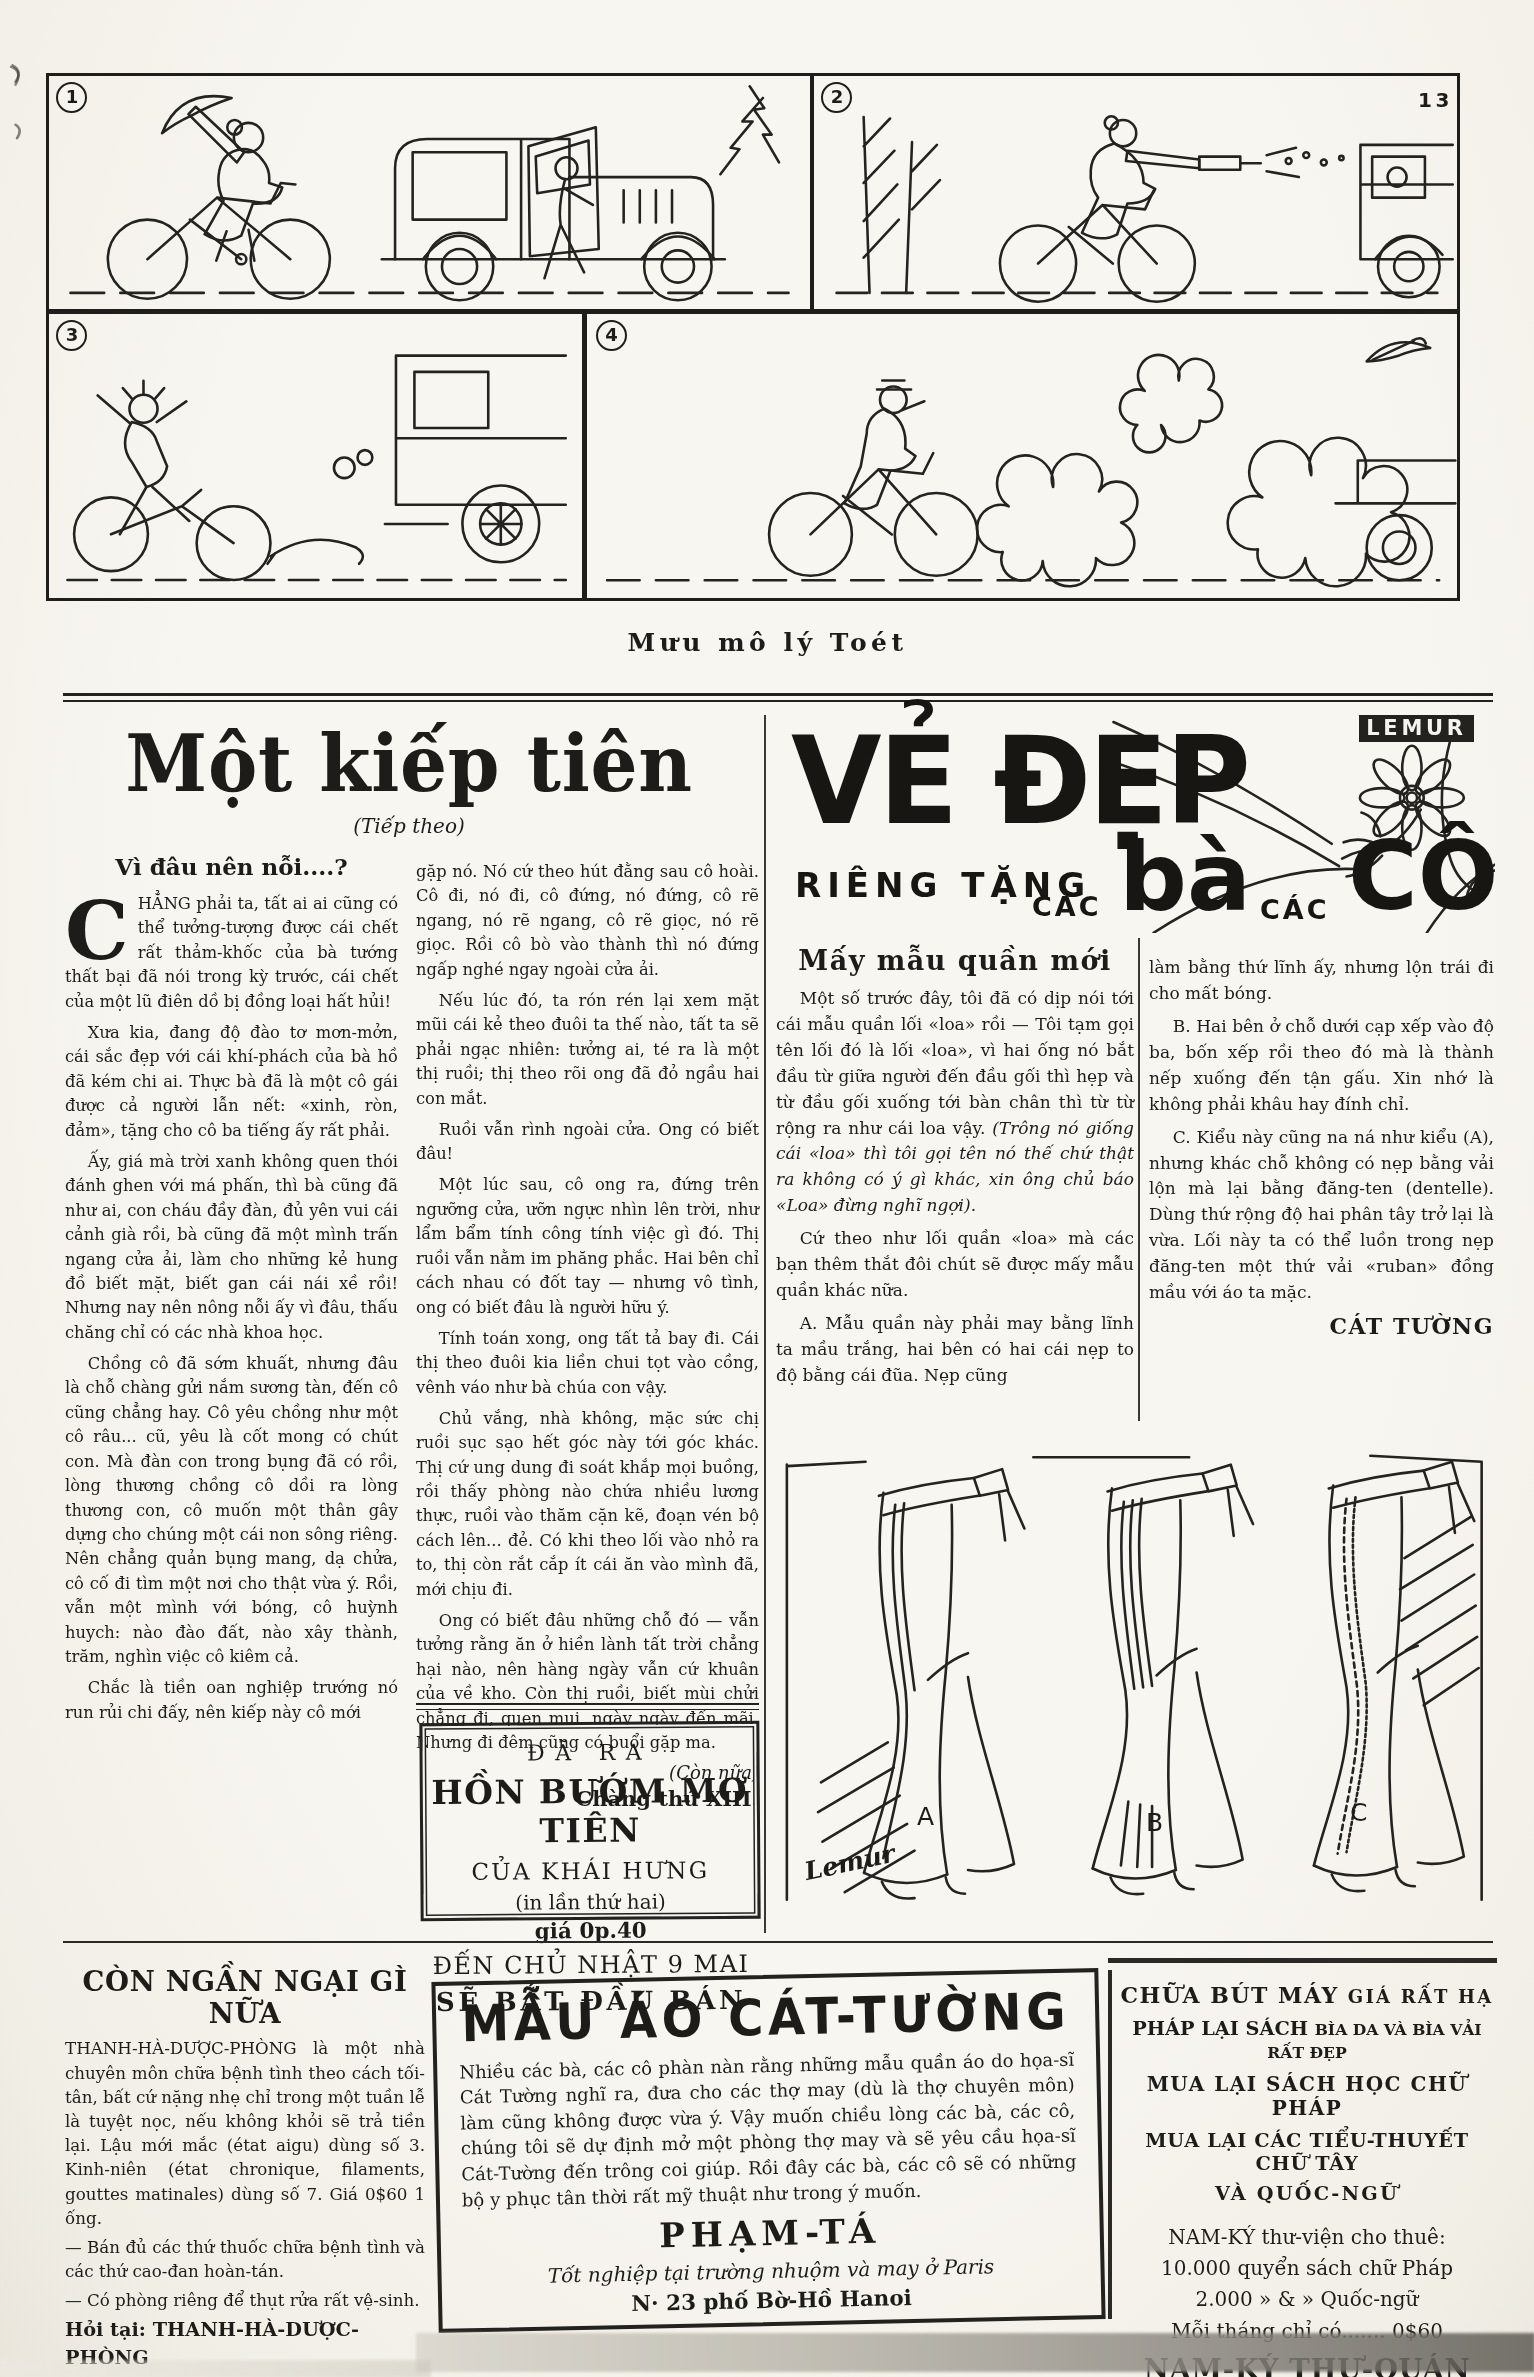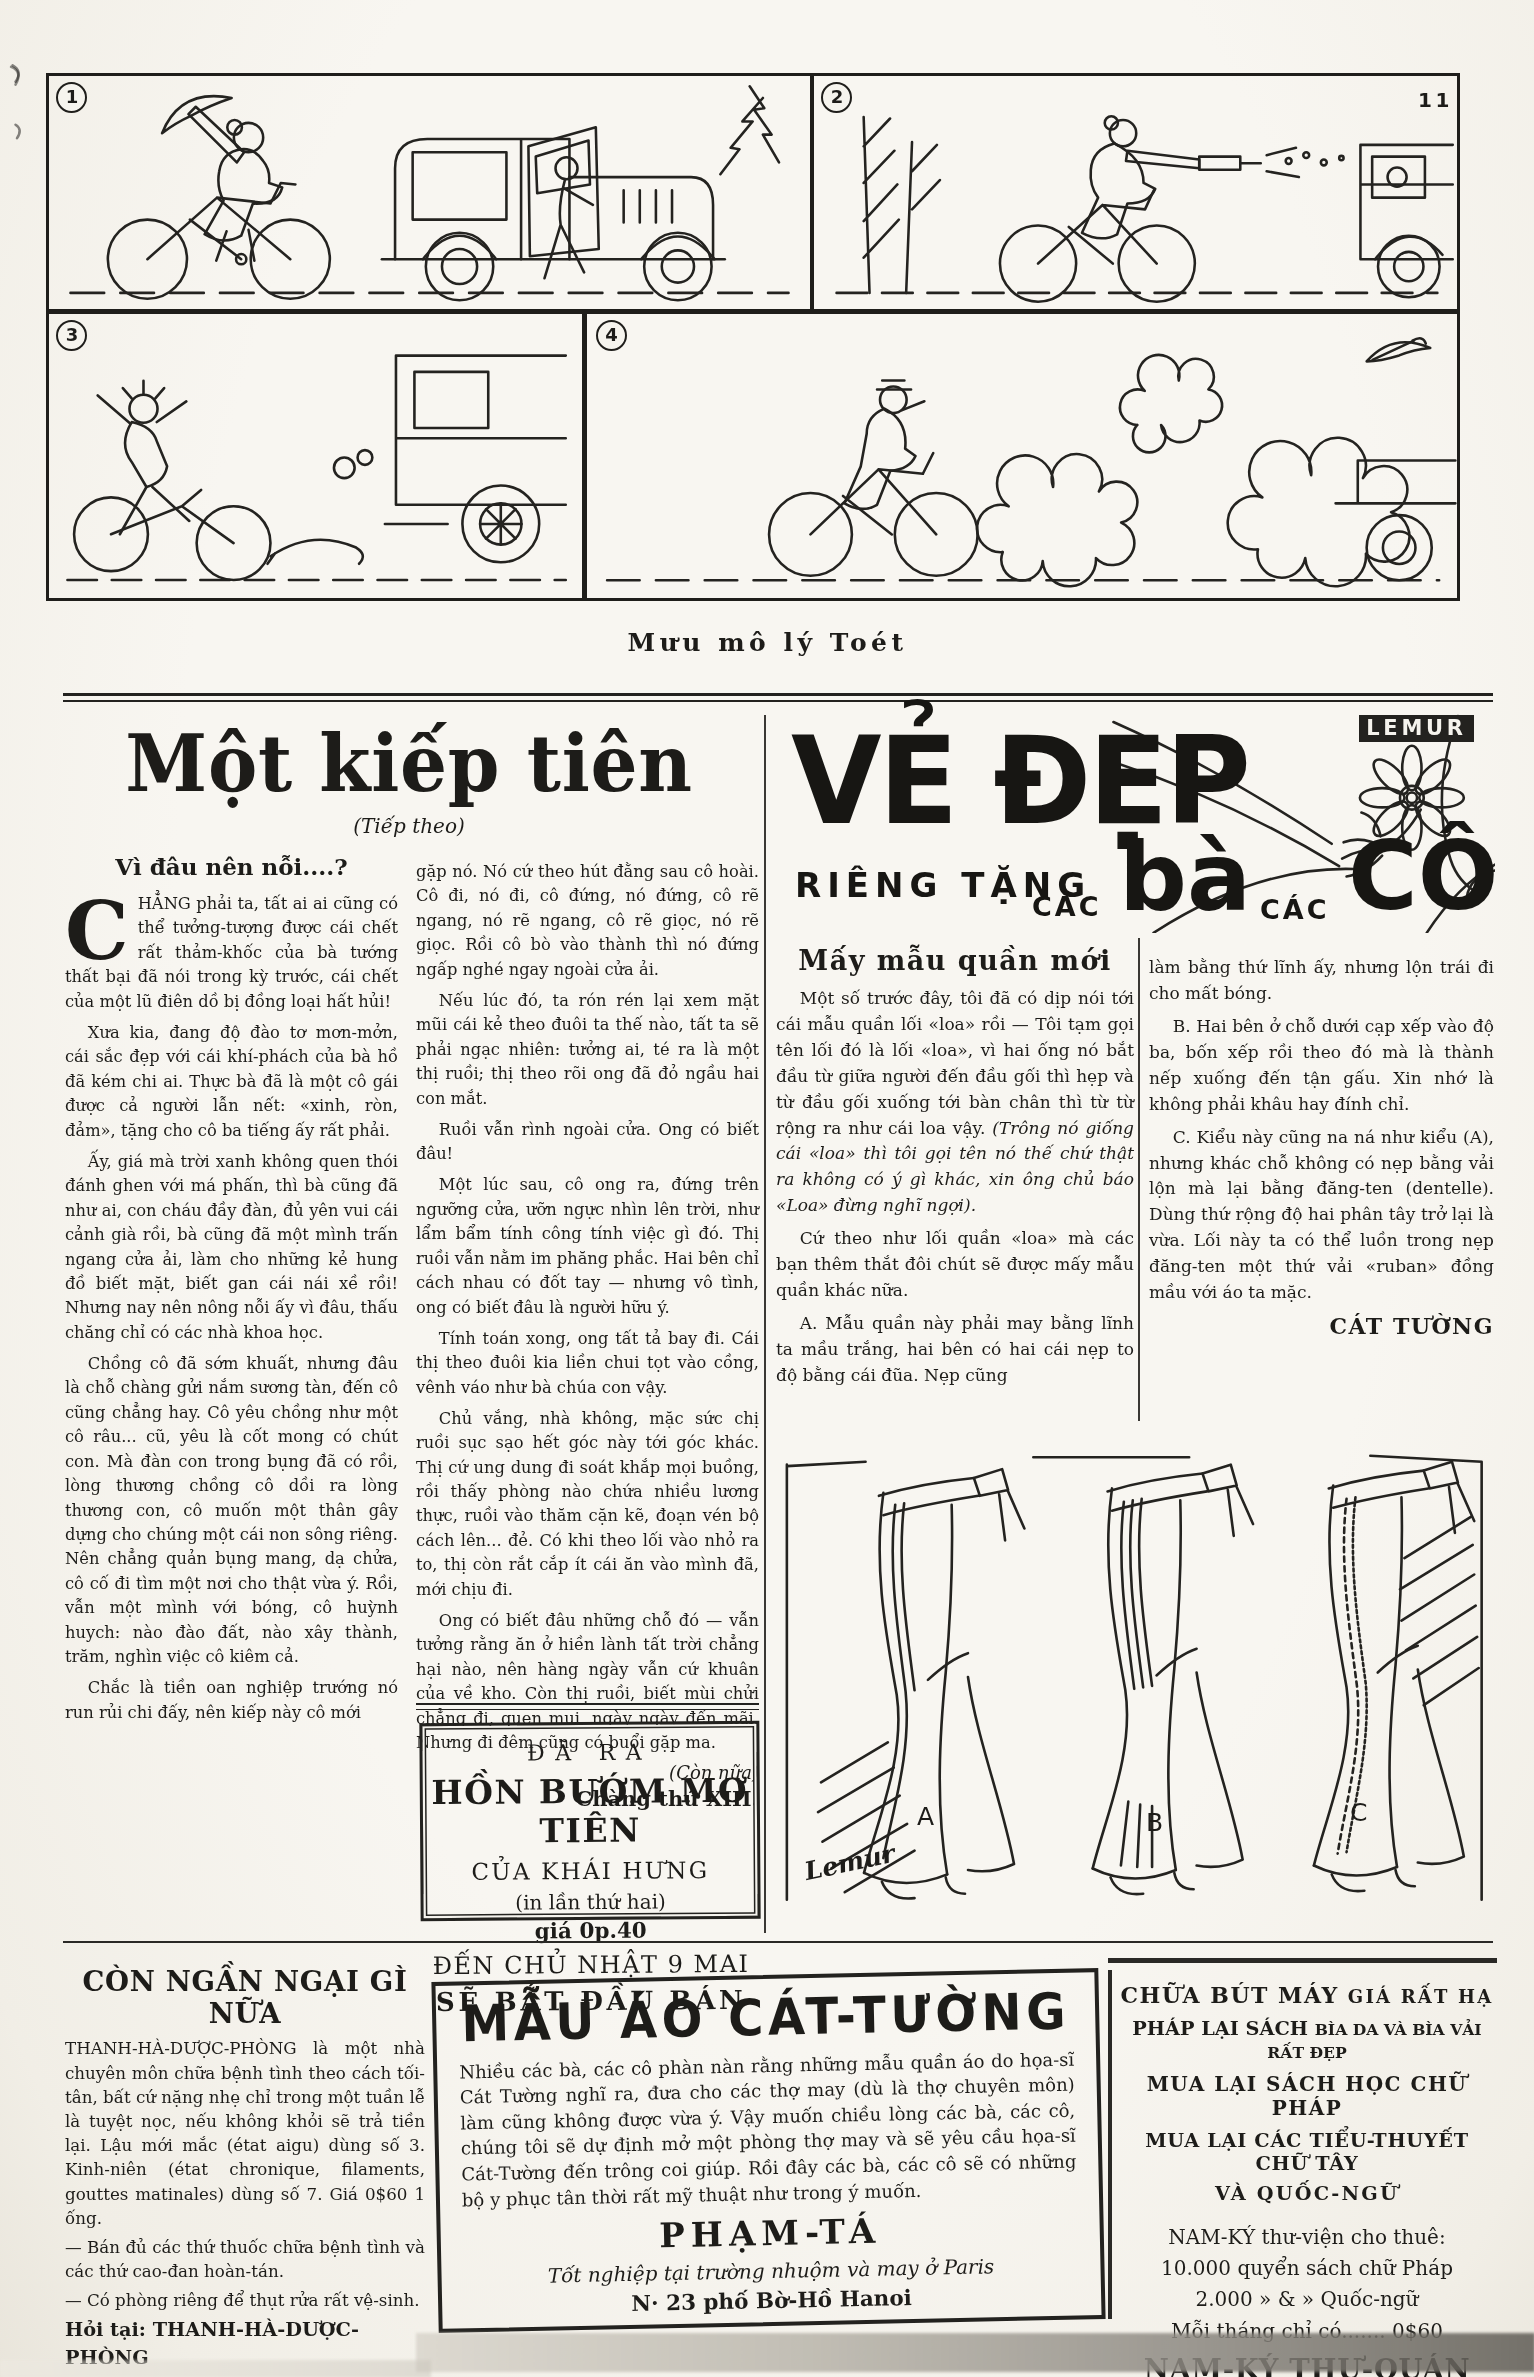--- a/index.html
+++ b/index.html
@@ -66,21 +66,21 @@
   .figlabel{position:absolute;font:400 25px "DejaVu Sans", sans-serif;}
   .lemursig{position:absolute;font:italic 700 25px "DejaVu Serif";transform:rotate(-12deg);}
   .pageno{font:700 20px "DejaVu Sans", sans-serif;letter-spacing:3.7px;}
   .smudge{position:absolute;filter:blur(1.5px);}
 </style>
 </head>
 <body>
 
 <div class="sheet">
 
-  <div class="abs pageno" style="left:1418px;top:88px;">11</div>
+  <div class="abs pageno" style="left:1418px;top:88px;">13</div>
 
   <div class="abs" style="left:46px;top:73px;width:1414px;height:528px;">
 
     <div class="panel" style="left:0;top:0;width:767px;height:239px;">
       <svg viewBox="0 0 1030 318" width="761" height="233">
         <path d="M25 296 H1005" stroke-dasharray="46 22"></path>
         <circle cx="130" cy="250" r="54"></circle>
           <circle cx="325" cy="250" r="54"></circle>
         <path d="M130 250 L225 166 L325 250 M225 166 L298 174 M298 174 L312 146 L332 148 M188 196 L258 250"></path>
         <circle cx="258" cy="250" r="7"></circle>

